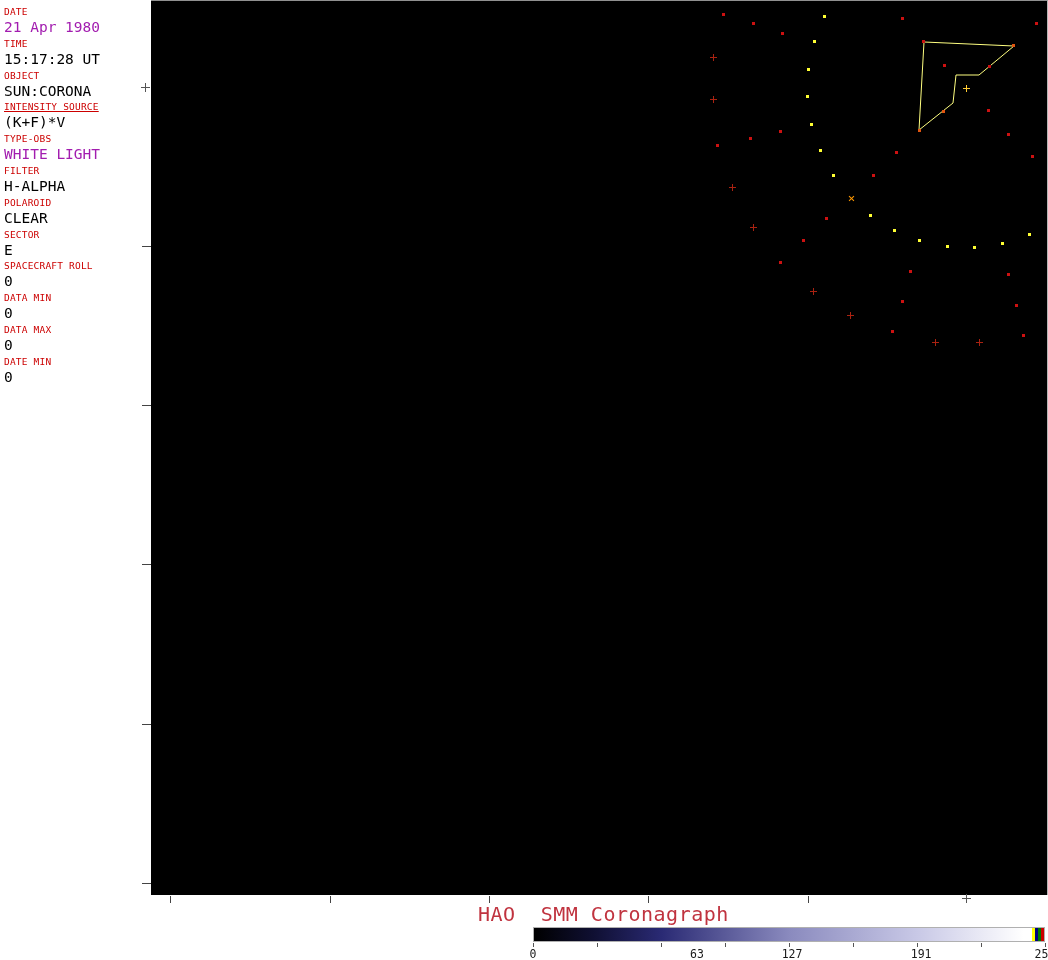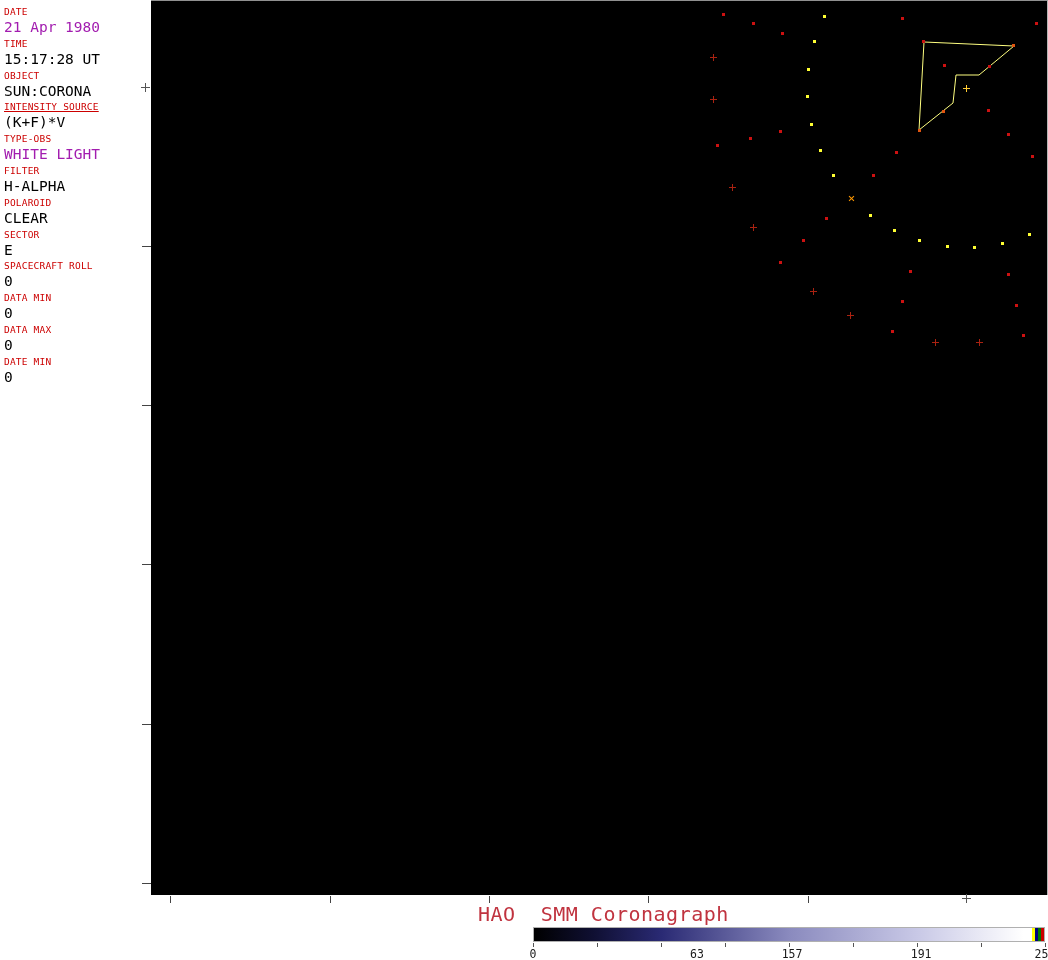--- a/index.html
+++ b/index.html
@@ -190,16 +190,16 @@
     <div class="cbar-tick" style="left: 12.5%;"></div>
     <div class="cbar-tick" style="left: 25%;"></div>
     <div class="cbar-tick" style="left: 37.5%;"></div>
     <div class="cbar-tick" style="left: 50%;"></div>
     <div class="cbar-tick" style="left: 62.5%;"></div>
     <div class="cbar-tick" style="left: 75%;"></div>
     <div class="cbar-tick" style="left: 87.5%;"></div>
     <div class="cbar-tick" style="left: 100%;"></div>
     <span class="cbar-label" style="left: 0%;">0</span>
     <span class="cbar-label" style="left: 25.4%; margin-left: 34px;">63</span>
-    <span class="cbar-label" style="left: 50.6%;">157</span>
+    <span class="cbar-label" style="left: 50.6%;">127</span>
     <span class="cbar-label" style="left: 75.8%;">191</span>
     <span class="cbar-label" style="left: 100%;">255</span>
   </div>
 
 </body></html>

